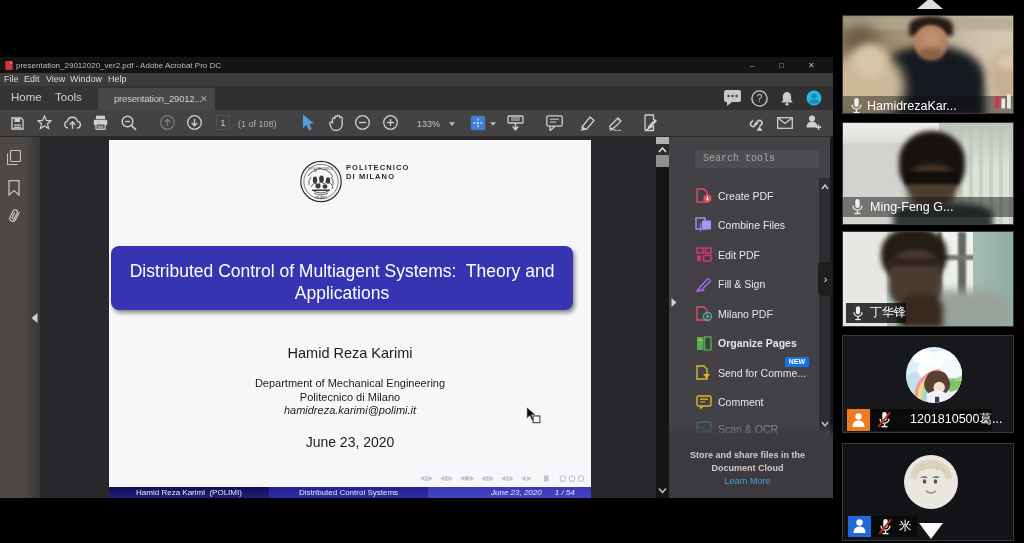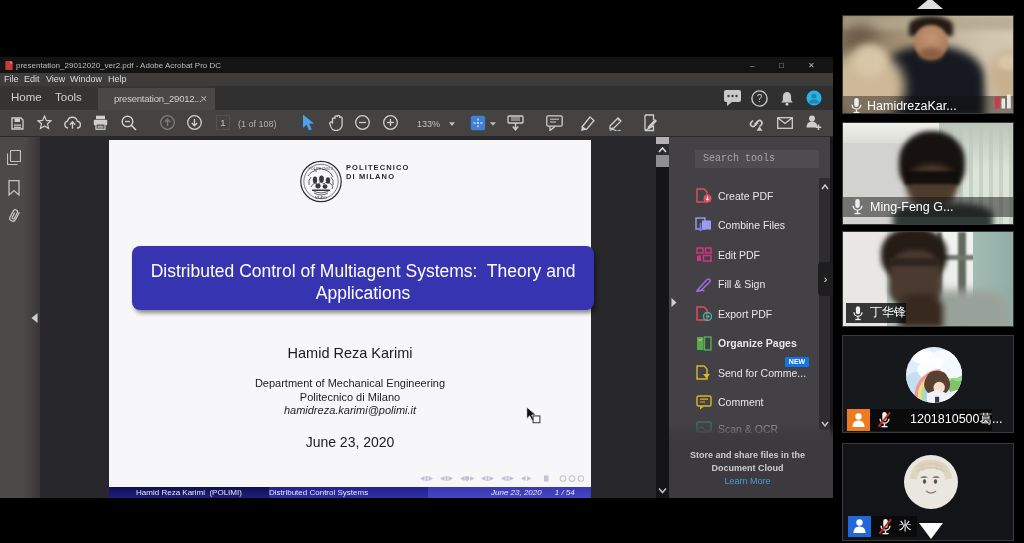--- a/index.html
+++ b/index.html
@@ -16,21 +16,21 @@
   #tabrow .tabtxt { position:absolute; color:#cfcfcf; font-size:11.5px; top:5px; }
   #activetab { position:absolute; left:98px; top:2px; width:117px; height:22px; background:#4a4847;
     color:#cfcfcf; font-size:9.5px; line-height:22px; }
   #toolbar { left:0; top:110px; width:833px; height:27px; background:#444342;
     border-bottom:1px solid #2a2929; }
   #content { left:0; top:137px; width:833px; height:361px; background:#28272b; }
   #leftbar { left:0; top:137px; width:40px; height:361px;
     background:linear-gradient(to right,#4c4947 0%,#4c4947 60%,#393639 100%); }
   
   #page { left:109px; top:140px; width:482px; height:358px; background:#f7f6f9; color:#1c1c1c; }
-  #banner { position:absolute; left:23px; top:106px; width:462px; height:64px;
+  #banner { position:absolute; left:2px; top:106px; width:462px; height:64px;
     background:#3634b0; border-radius:8px; box-shadow:2px 3px 4px rgba(0,0,0,.45);
     color:#fff; text-align:center; font-size:17.5px; line-height:22px; padding-top:14px; }
   .pgc { position:absolute; left:0; width:482px; text-align:center; }
   
   #panel { left:669px; top:137px; width:164px; height:361px; background:#444146; }
   .tool { position:absolute; left:26px; color:#e6e6e6; font-size:10.5px; }
   
   .tile { position:absolute; left:842px; width:172px; overflow:hidden; background:#151619;
     border:1px solid #3a3a3a; }
   .vlabel { position:absolute; display:flex; align-items:center; color:#fff; font-size:12.5px; }
@@ -284,21 +284,21 @@
       <path d="M101 3.5 L105.5 1 L105.5 6 Z"></path>
         <path d="M107 1 L111.5 3.5 L107 6 Z"></path>
       <rect x="124" y="0.5" width="4.5" height="6"></rect>
       <circle cx="143" cy="3.5" r="2.8" fill="none" stroke="#8f8fa8" stroke-width="1.1"></circle>
       <circle cx="152" cy="3.5" r="2.8" fill="none" stroke="#8f8fa8" stroke-width="1.1"></circle>
       <circle cx="161" cy="3.5" r="2.8" fill="none" stroke="#8f8fa8" stroke-width="1.1"></circle>
     </g>
   </svg>
 
   <div class="abs" style="left:0;top:347px;width:160px;height:11px;background:linear-gradient(#100f55,#201f7a);color:#e8e8f5;font-size:8px;line-height:11px;text-align:center;">Hamid Reza Karimi&nbsp;&nbsp;(POLIMI)</div>
-  <div class="abs" style="left:160px;top:347px;width:159px;height:11px;background:linear-gradient(#232291,#2e2da2);color:#e8e8f5;font-size:8px;line-height:11px;">Distributed Control Systems</div>
+  <div class="abs" style="left:160px;top:347px;width:159px;height:11px;background:linear-gradient(#232291,#2e2da2);color:#e8e8f5;font-size:8px;line-height:11px;text-align:center;">Distributed Control Systems</div>
   <div class="abs" style="left:319px;top:347px;width:163px;height:11px;background:linear-gradient(#3a39b4,#4544c2);color:#e8e8f5;font-size:8px;line-height:11px;font-style:italic;">
     <span style="margin-left:63px">June 23, 2020</span><span style="margin-left:13px">1 / 54</span></div>
 </div>
 
 <svg class="abs" style="left:525px;top:406px" width="17" height="19" viewBox="0 0 20 22">
   <path d="M2 1 L2 15 L5.5 11.5 L8 17 L10.5 16 L8 10.5 L13 10.5 Z" fill="#111" stroke="#f5f5f5" stroke-width="1"></path>
   <rect x="9.5" y="11.5" width="8" height="8" fill="none" stroke="#333" stroke-width="1.2"></rect>
 </svg>
 
 <div class="abs" id="panel"></div>
@@ -332,21 +332,21 @@
     <path d="M1.5 13 L11 2.5 a1.8 1.8 0 0 1 2.8 2.2 L5 13.5 L1 14.2 Z" fill="none" stroke="#a368e8" stroke-width="1.5"></path>
     <path d="M1.5 14 q4 -1.5 7 0" stroke="#a368e8" stroke-width="1.3" fill="none"></path>
   </svg>
   <span class="abs tool" style="left:718px;top:278px;">Fill &amp; Sign</span>
 
   <svg class="abs" style="left:696px;top:306px" width="16" height="15" viewBox="0 0 16 15">
     <path d="M1 1 L8 1 L11 4 L11 14 L1 14 Z" fill="none" stroke="#e04f5f" stroke-width="1.4"></path>
     <circle cx="11.5" cy="10.5" r="4" fill="none" stroke="#35b8a4" stroke-width="1.4"></circle>
     <path d="M9.8 10.5 L13 10.5 M11.8 9 L13.3 10.5 L11.8 12" stroke="#35b8a4" stroke-width="1" fill="none"></path>
   </svg>
-  <span class="abs tool" style="left:718px;top:308px;">Export PDF</span>
+  <span class="abs tool" style="left:718px;top:308px;">Milano PDF</span>
 
   <svg class="abs" style="left:696px;top:336px" width="16" height="15" viewBox="0 0 16 15">
     <rect x="1" y="1" width="6.5" height="13" fill="#4fae54"></rect>
     <rect x="8.5" y="1" width="6.5" height="13" fill="none" stroke="#4fae54" stroke-width="1.4"></rect>
     <rect x="2.5" y="3" width="3.5" height="2" fill="#e8a33d"></rect>
   </svg>
   <span class="abs tool" style="left:718px;top:337px;font-weight:bold;">Organize Pages</span>
 
   <div class="abs" style="left:785px;top:357px;width:24px;height:10px;background:#1473e6;color:#fff;font-size:7px;font-weight:bold;line-height:10px;text-align:center;border-radius:1px;">NEW</div>
   <svg class="abs" style="left:696px;top:365px" width="16" height="15" viewBox="0 0 16 15">

